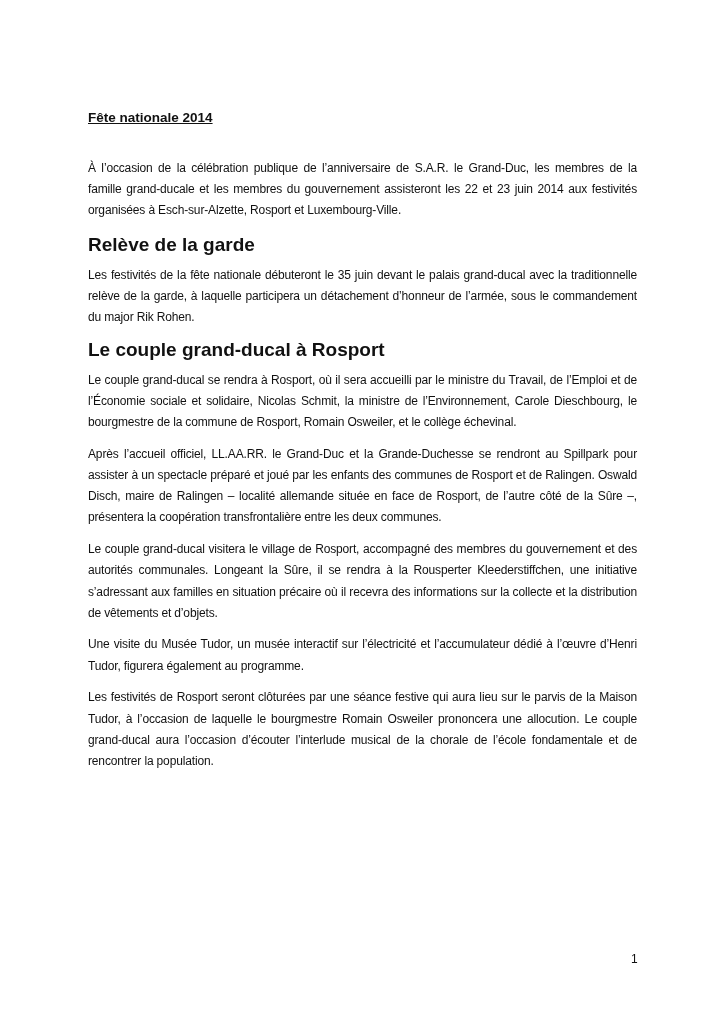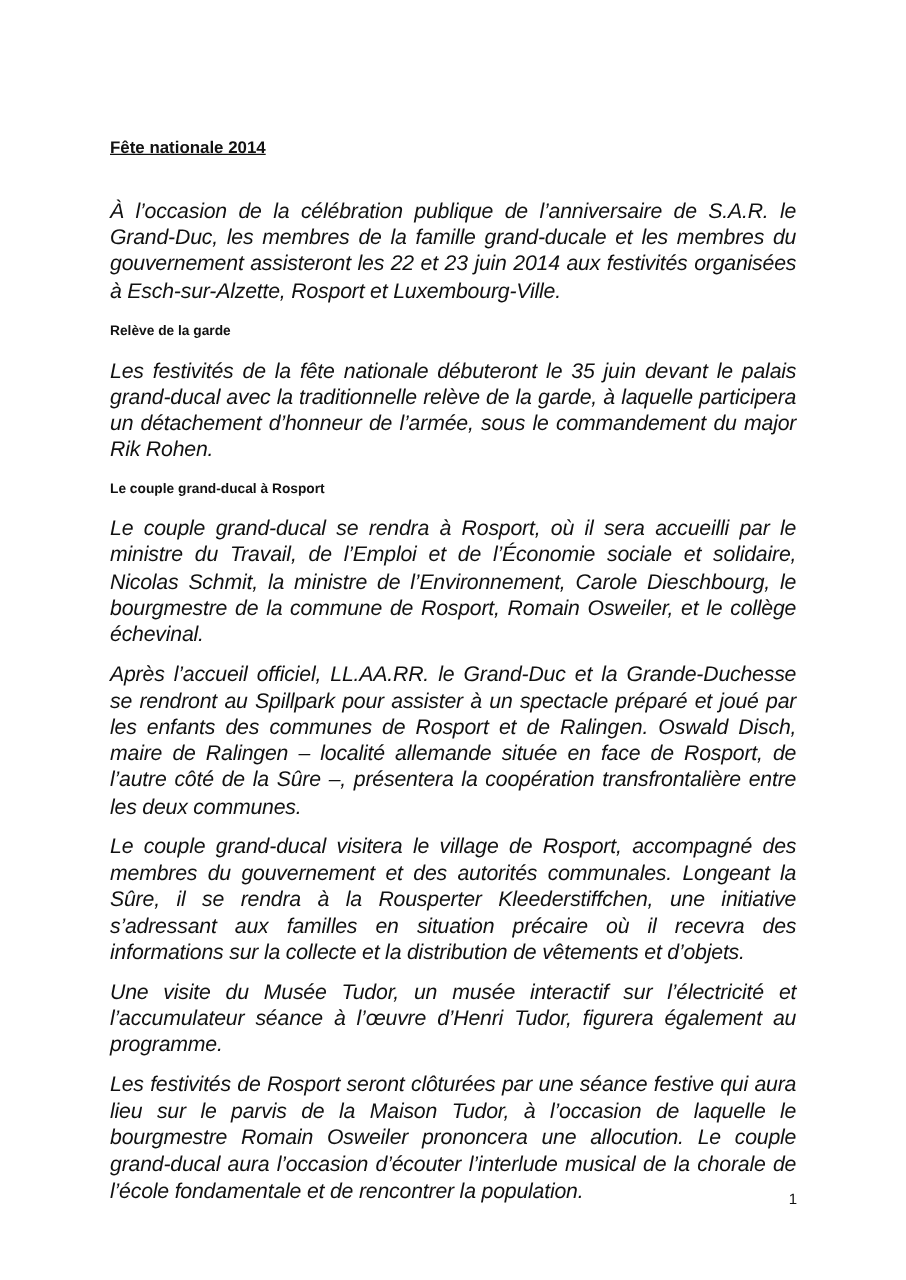--- a/index.html
+++ b/index.html
@@ -1,36 +1,36 @@
 <!DOCTYPE html>
 <html><head>
 <meta charset="utf-8">
 <style>
   html, body { margin: 0; padding: 0; background: #ffffff; }
   body { width: 725px; height: 1024px; position: relative; overflow: hidden;
          font-family: "Liberation Sans", sans-serif; color: #111111; }
   .page { position: absolute; left: 88px; top: 107px; width: 549px; }
   .title { font-weight: bold; font-size: 13.5px; text-decoration: underline;
            line-height: 21px; margin: 0 0 30px 0; }
-  .heading { font-weight: bold; font-size: 11px; line-height: 21px; margin: 0 0 10px 0; }
-  p.body { font-size: 17px; line-height: 21.2px; margin: 0 0 10.5px 0;
-           text-align: justify; letter-spacing: -0.15px; font-style: italic; }
+  .heading { font-weight: bold; font-size: 19px; line-height: 21px; margin: 0 0 10px 0; }
+  p.body { font-size: 12px; line-height: 21.2px; margin: 0 0 10.5px 0;
+           text-align: justify; letter-spacing: -0.15px; }
   .page-number { position: absolute; left: 631px; top: 952px; font-size: 12px; }
 </style>
 </head>
 <body>
 
 <div class="page">
   <div class="title">Fête nationale 2014</div>
   <p class="body" style="margin-bottom:12px;">À l’occasion de la célébration publique de l’anniversaire de S.A.R. le Grand-Duc, les membres de la famille grand-ducale et les membres du gouvernement assisteront les 22 et 23 juin 2014 aux festivités organisées à Esch-sur-Alzette, Rosport et Luxembourg-Ville.</p>
 
   <div class="heading">Relève de la garde</div>
   <p class="body">Les festivités de la fête nationale débuteront le 35 juin devant le palais grand-ducal avec la traditionnelle relève de la garde, à laquelle participera un détachement d’honneur de l’armée, sous le commandement du major Rik Rohen.</p>
 
   <div class="heading">Le couple grand-ducal à Rosport</div>
   <p class="body">Le couple grand-ducal se rendra à Rosport, où il sera accueilli par le ministre du Travail, de l’Emploi et de l’Économie sociale et solidaire, Nicolas Schmit, la ministre de l’Environnement, Carole Dieschbourg, le bourgmestre de la commune de Rosport, Romain Osweiler, et le collège échevinal.</p>
   <p class="body">Après l’accueil officiel, LL.AA.RR. le Grand-Duc et la Grande-Duchesse se rendront au Spillpark pour assister à un spectacle préparé et joué par les enfants des communes de Rosport et de Ralingen. Oswald Disch, maire de Ralingen – localité allemande située en face de Rosport, de l’autre côté de la Sûre –, présentera la coopération transfrontalière entre les deux communes.</p>
   <p class="body">Le couple grand-ducal visitera le village de Rosport, accompagné des membres du gouvernement et des autorités communales. Longeant la Sûre, il se rendra à la Rousperter Kleederstiffchen, une initiative s’adressant aux familles en situation précaire où il recevra des informations sur la collecte et la distribution de vêtements et d’objets.</p>
-  <p class="body">Une visite du Musée Tudor, un musée interactif sur l’électricité et l’accumulateur séance à l’œuvre d’Henri Tudor, figurera également au programme.</p>
+  <p class="body">Une visite du Musée Tudor, un musée interactif sur l’électricité et l’accumulateur dédié à l’œuvre d’Henri Tudor, figurera également au programme.</p>
   <p class="body">Les festivités de Rosport seront clôturées par une séance festive qui aura lieu sur le parvis de la Maison Tudor, à l’occasion de laquelle le bourgmestre Romain Osweiler prononcera une allocution. Le couple grand-ducal aura l’occasion d’écouter l’interlude musical de la chorale de l’école fondamentale et de rencontrer la population.</p>
 </div>
 
 <div class="page-number">1</div>
 
 </body></html>

